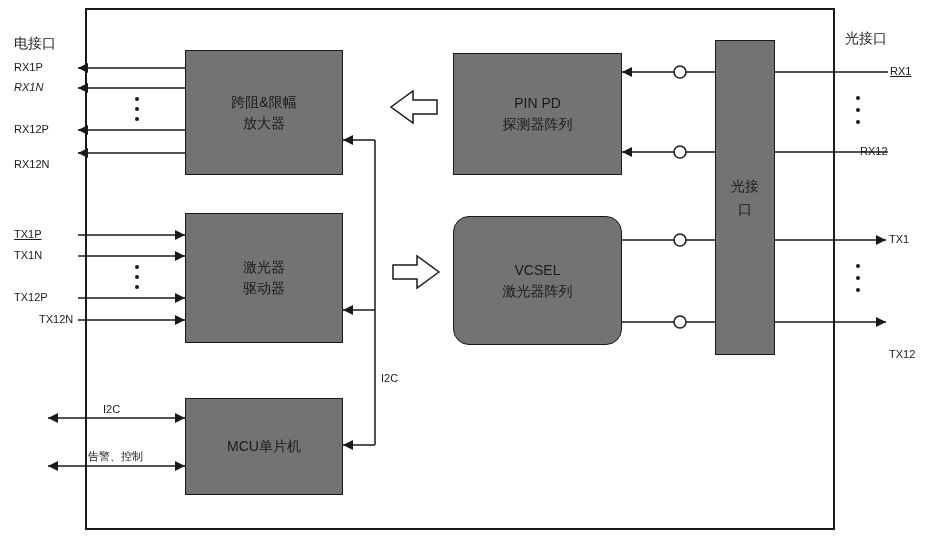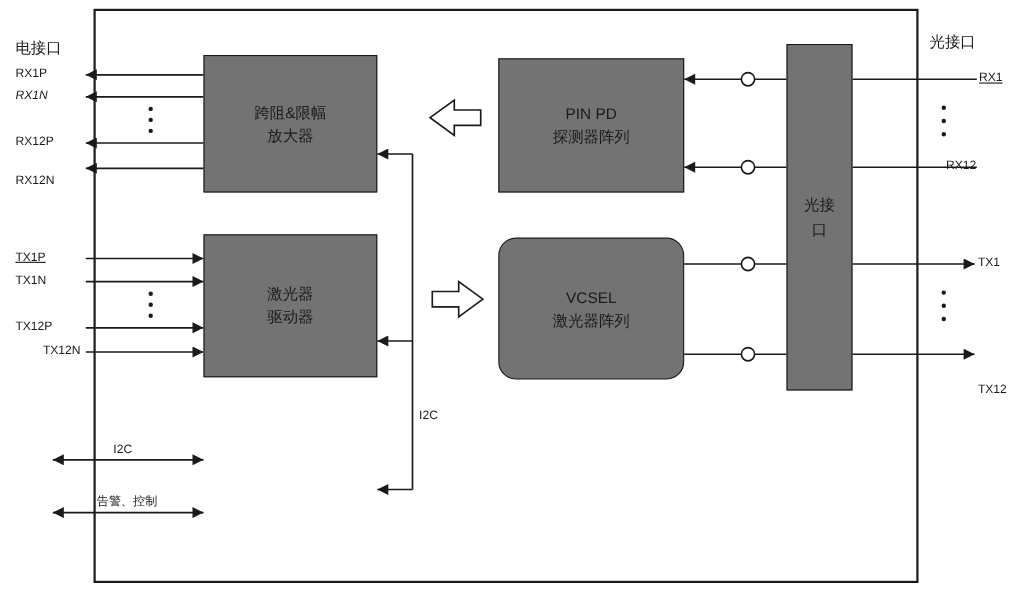--- a/index.html
+++ b/index.html
@@ -113,20 +113,23 @@
     </div>
   </div>
 
   <div class="block" style="left:185px;top:213px;width:158px;height:130px;">
     <div>
       <span class="bl">激光器</span>
       <span class="bl">驱动器</span>
     </div>
   </div>
 
+  <div class="block" style="left:185px;top:398px;width:158px;height:97px;">
+    <span class="bl">MCU单片机</span>
+  </div>
 
   <div class="block" style="left:453px;top:53px;width:169px;height:122px;">
     <div>
       <span class="bl">PIN PD</span>
       <span class="bl">探测器阵列</span>
     </div>
   </div>
 
   <div class="block" style="left:453px;top:216px;width:169px;height:129px;border-radius:16px;">
     <div>

